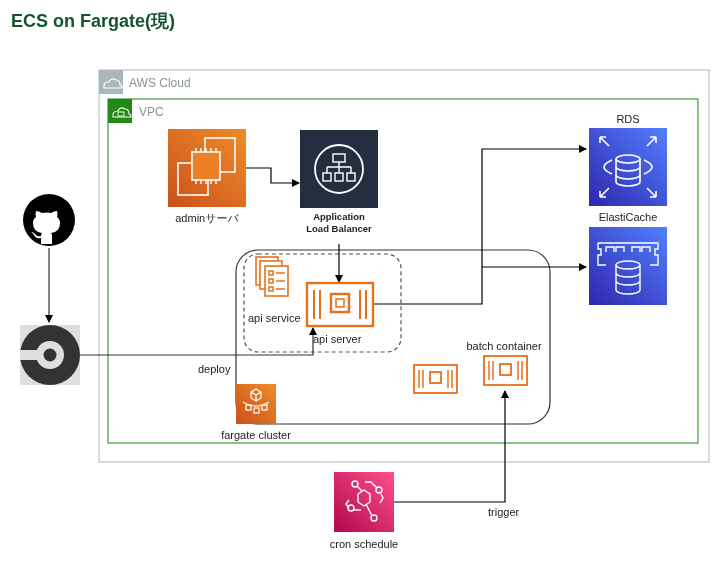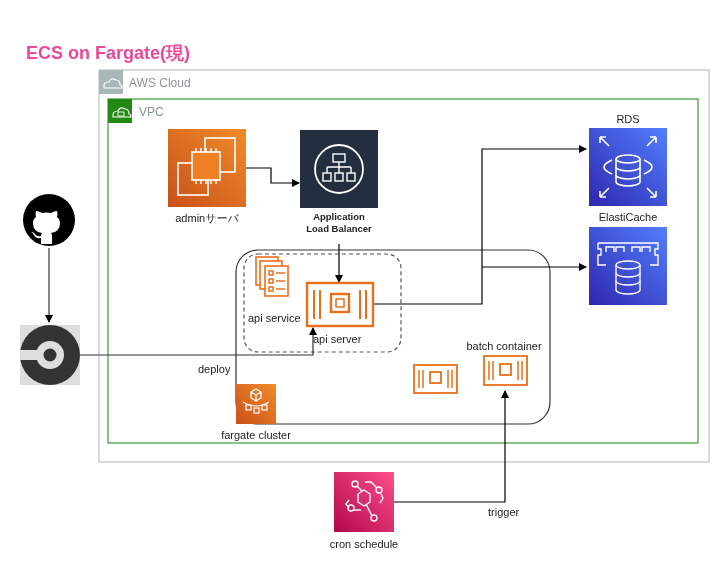--- a/index.html
+++ b/index.html
@@ -1,17 +1,17 @@
 <!DOCTYPE html>
 <html><head>
   <meta charset="utf-8">
   <style>
     html, body { margin: 0; padding: 0; background: #ffffff; }
     body { width: 723px; height: 568px; position: relative; overflow: hidden; font-family: "Liberation Sans", "DejaVu Sans", sans-serif; }
-    .title { position: absolute; left: 26px; top: 9px; font-size: 18px; font-weight: bold; color: #ec4899; font-family: "Liberation Sans", "DejaVu Sans", sans-serif; margin-top: 32px; }
+    .title { position: absolute; left: 11px; top: 9px; font-size: 18px; font-weight: bold; color: #14532d; font-family: "Liberation Sans", "DejaVu Sans", sans-serif; }
     svg text { font-family: "Liberation Sans", "DejaVu Sans", sans-serif; }
   </style>
 </head>
 <body>
 
 <div class="title">ECS on Fargate(現)</div>
 
 <svg width="723" height="568" viewBox="0 0 723 568" style="position:absolute;left:0;top:0">
   <defs>
     <marker id="arr" markerWidth="8" markerHeight="8" refX="7" refY="4" orient="auto" markerUnits="userSpaceOnUse">

